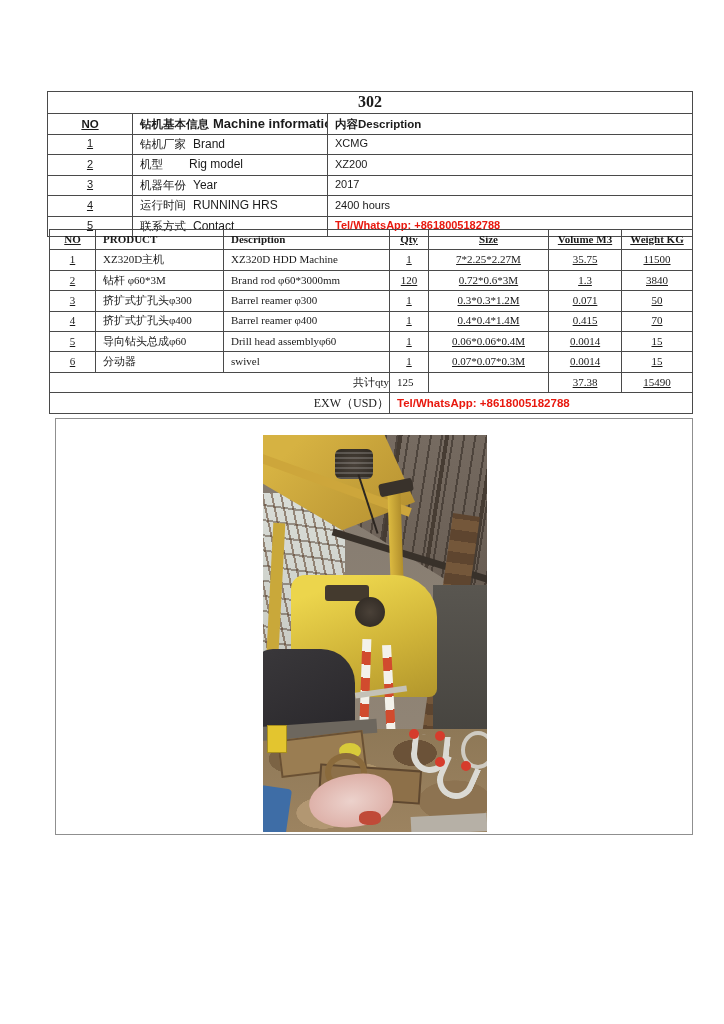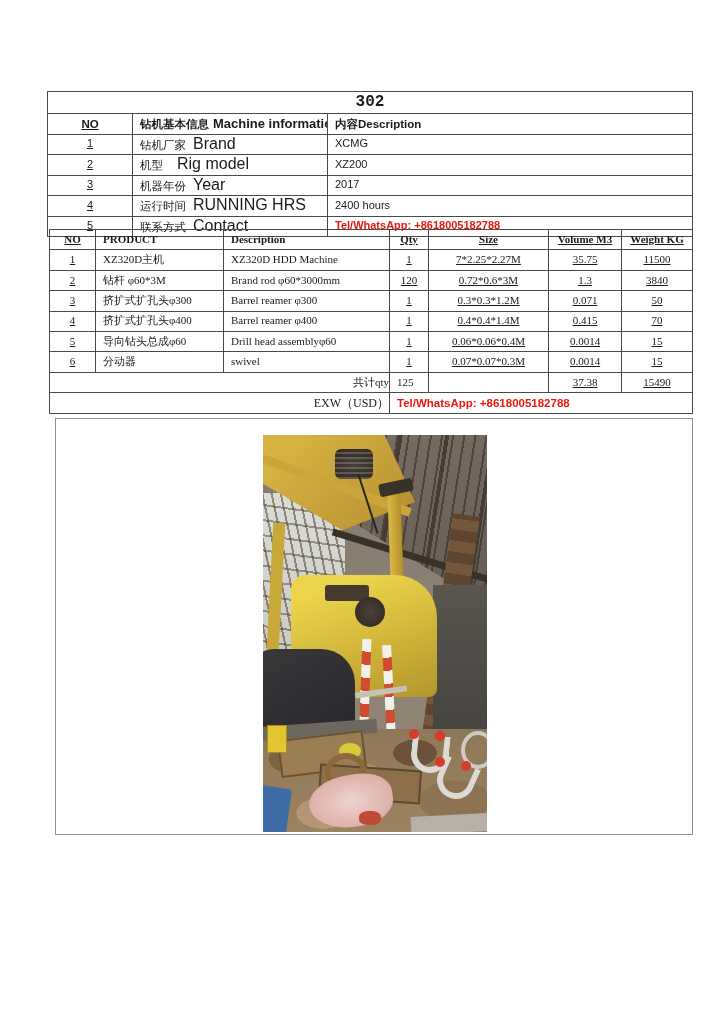--- a/index.html
+++ b/index.html
@@ -11,25 +11,25 @@
   td{border:1px solid var(--table_border,#4a4a4a);overflow:hidden;white-space:nowrap;
      vertical-align:middle;padding:0;line-height:1.05;}
   .sans{font-family:"Liberation Sans",sans-serif;}
   .red{color:var(--accent_red,#e8180e);font-weight:bold;}
   .cc{text-align:center;text-decoration:underline;}
   .cl{text-align:left;padding-left:7px;}
   .cr{text-align:right;}
 
   #t1{position:absolute;left:47px;top:91px;width:645px;}
   #t1 td{height:19.5px;font-size:11px;}
-  #t1 .title-cell{height:21px;font-size:16px;text-align:center;font-family:Liberation Mono, monospace;font-weight:bold;}
+  #t1 .title-cell{height:21px;font-size:16px;text-align:center;font-family:Liberation Serif, serif;font-weight:bold;}
   #t1 .hdr{font-weight:bold;font-size:11.5px;}
   #t1 .lbl-cn{font-size:11.5px;}
-  #t1 .lbl-en{margin-left:7px;font-size:16px;}
-  #t1 tr:nth-child(4) .lbl-en{margin-left:14px;}
+  #t1 .lbl-en{margin-left:7px;font-size:12px;}
+  #t1 tr:nth-child(4) .lbl-en{margin-left:26px;}
   #t1 .hdr-en{font-size:13px;margin-left:4px;}
 
   #t2{position:absolute;left:49px;top:229px;width:643px;}
   #t2 td{height:19.4px;font-size:11px;font-family:"Liberation Serif",serif;}
   #t2 .hdr{font-weight:bold;font-size:11px;}
   #t2 .exw{font-size:12px;font-weight:normal;height:20px;}
   #t2 .contact{font-family:"Liberation Sans",sans-serif;font-size:11.5px;}
 
   
   .photo-box{position:absolute;left:55px;top:418px;width:636px;height:415px;

